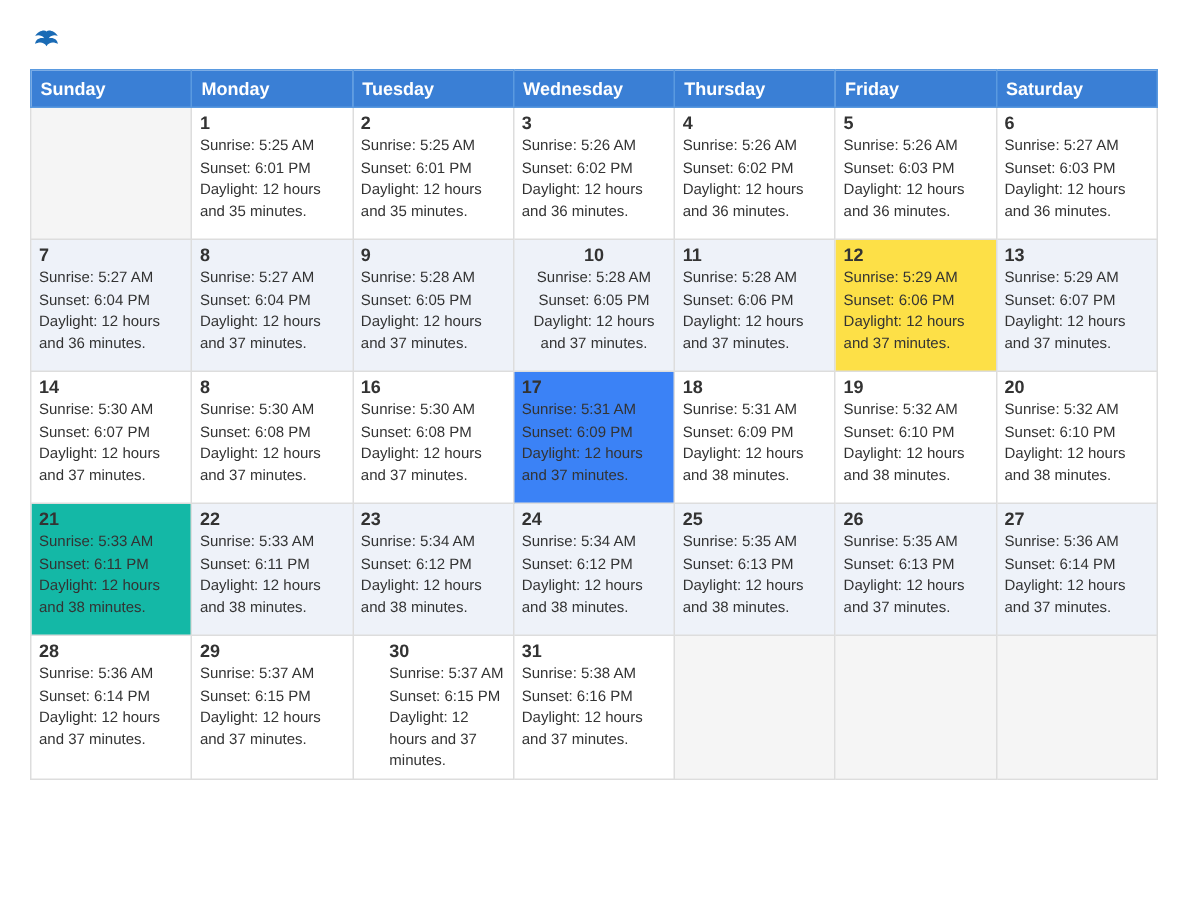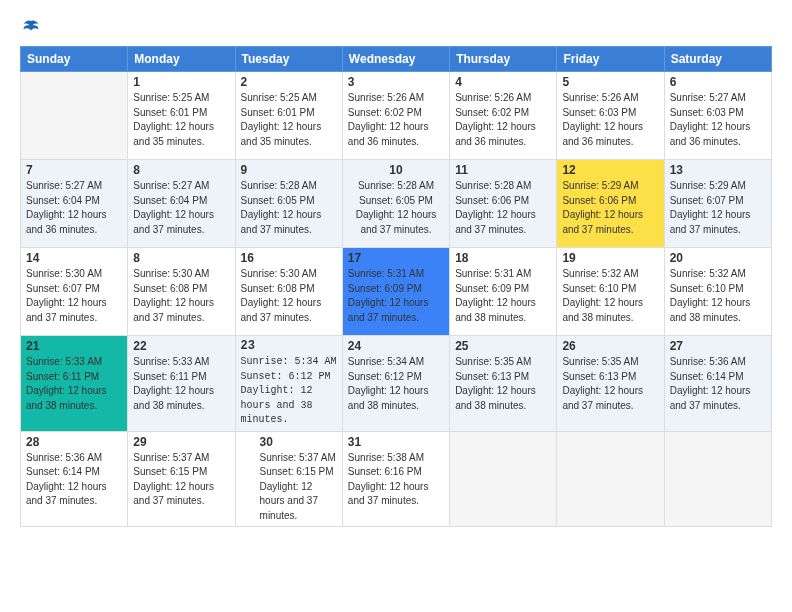--- a/index.html
+++ b/index.html
@@ -223,21 +223,21 @@
         </tr>
         <tr>
           <td style="background: #14b8a6;">
           <div class="day-num">21</div>
           <div class="day-info">Sunrise: 5:33 AM<br>Sunset: 6:11 PM<br>Daylight: 12 hours and 38 minutes.</div>
         </td>
           <td style="background: rgb(238, 242, 249);">
           <div class="day-num">22</div>
           <div class="day-info">Sunrise: 5:33 AM<br>Sunset: 6:11 PM<br>Daylight: 12 hours and 38 minutes.</div>
         </td>
-          <td style="background: rgb(238, 242, 249); font-family: Liberation Mono, monospace;">
+          <td style="background: rgb(238, 242, 249);">
           <div class="day-num">23</div>
           <div class="day-info">Sunrise: 5:34 AM<br>Sunset: 6:12 PM<br>Daylight: 12 hours and 38 minutes.</div>
         </td>
           <td style="background: rgb(238, 242, 249);">
           <div class="day-num">24</div>
           <div class="day-info">Sunrise: 5:34 AM<br>Sunset: 6:12 PM<br>Daylight: 12 hours and 38 minutes.</div>
         </td>
           <td style="background: rgb(238, 242, 249);">
           <div class="day-num">25</div>
           <div class="day-info">Sunrise: 5:35 AM<br>Sunset: 6:13 PM<br>Daylight: 12 hours and 38 minutes.</div>

